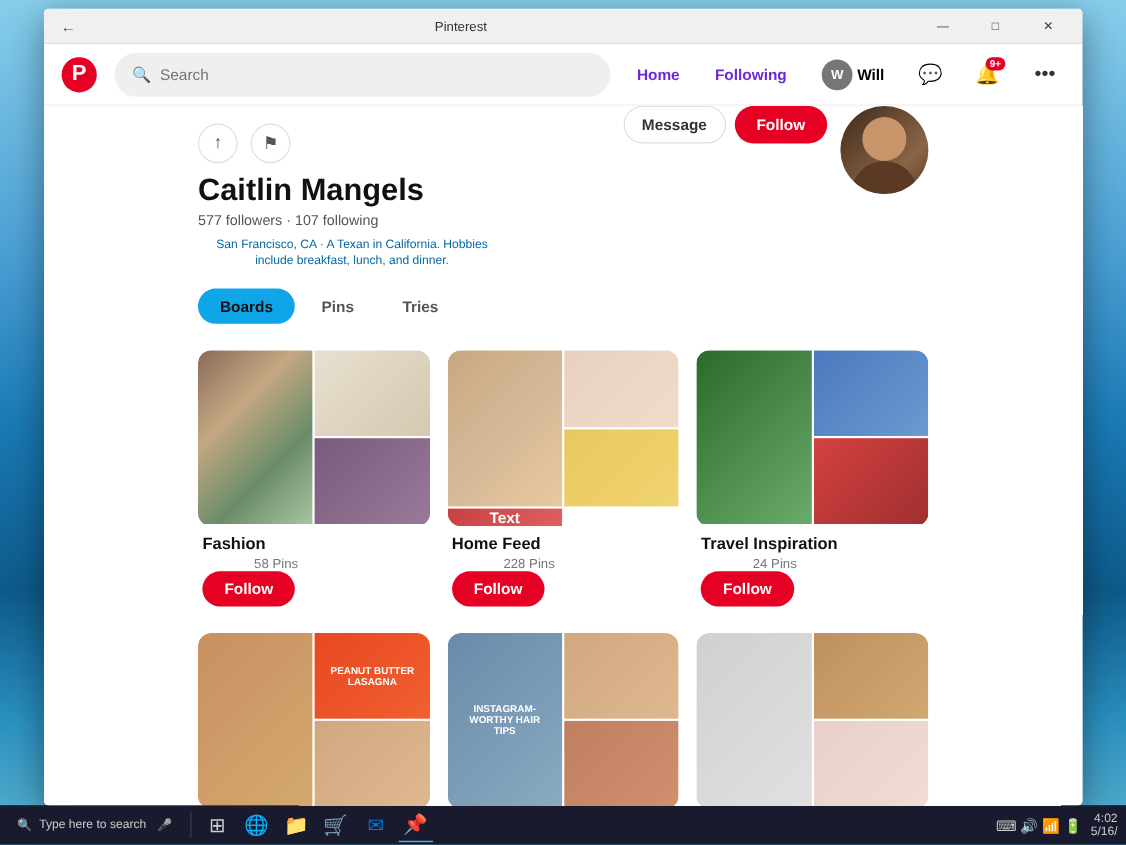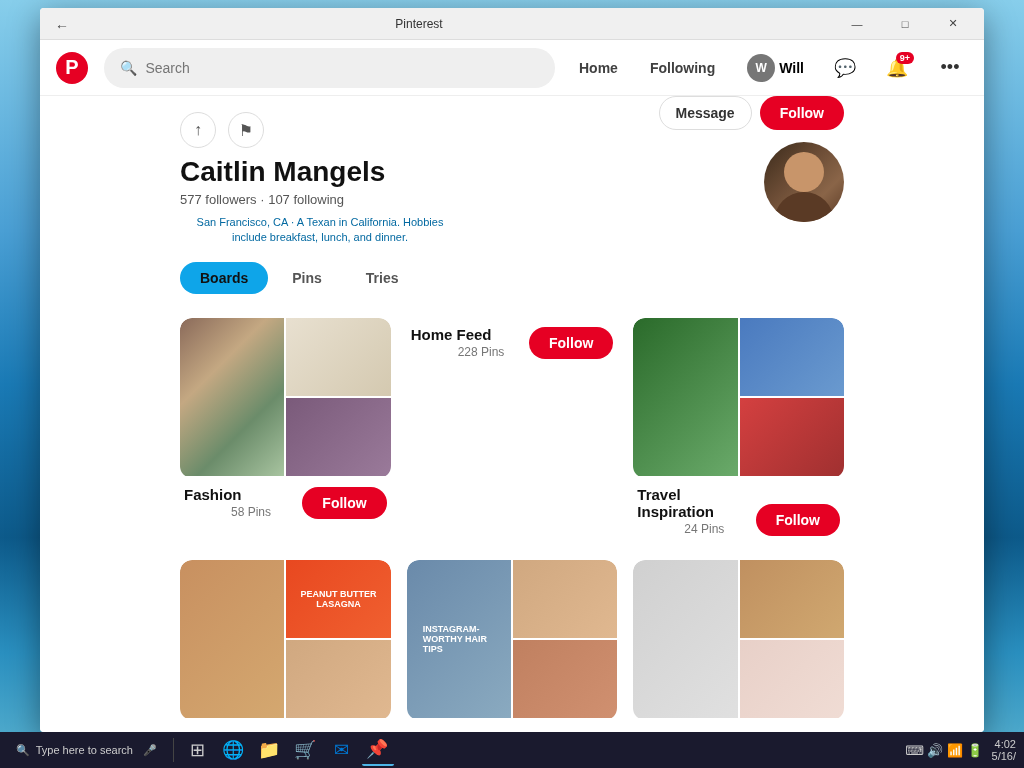--- a/index.html
+++ b/index.html
@@ -44,38 +44,38 @@
       border-bottom: 1px solid #eee;
       display: flex; align-items: center;
       padding: 0 16px; gap: 16px;
       flex-shrink: 0;
     }
     .pinterest-logo { width: 32px; height: 32px; background: #e60023; border-radius: 50%; display: flex; align-items: center; justify-content: center; color: #fff; font-size: 20px; font-weight: bold; flex-shrink: 0; }
     .search-bar { flex: 1; max-width: 480px; background: #efefef; border-radius: 24px; display: flex; align-items: center; padding: 0 16px; height: 40px; gap: 8px; }
     .search-bar input { border: none; background: none; outline: none; font-size: 14px; color: #333; width: 100%; }
     .search-icon { color: #767676; font-size: 14px; }
     .nav-links { display: flex; align-items: center; gap: 16px; margin-left: auto; }
-    .nav-link { font-size: 14px; font-weight: 600; color: #404040; text-decoration: none; cursor: pointer; padding: 4px 8px; border-radius: 4px; }
+    .nav-link { font-size: 14px; font-weight: 600; color: #6d28d9; text-decoration: none; cursor: pointer; padding: 4px 8px; border-radius: 4px; }
     .nav-user { display: flex; align-items: center; gap: 4px; font-size: 14px; font-weight: 600; cursor: pointer; padding: 4px 8px; border-radius: 4px; }
     .user-avatar-sm { width: 28px; height: 28px; background: #767676; border-radius: 50%; display: flex; align-items: center; justify-content: center; color: #fff; font-size: 12px; font-weight: bold; }
     .nav-icon-btn { width: 36px; height: 36px; border-radius: 50%; background: none; border: none; cursor: pointer; display: flex; align-items: center; justify-content: center; font-size: 18px; color: #333; position: relative; }
     .badge { position: absolute; top: 2px; right: 2px; background: #e60023; color: #fff; font-size: 9px; border-radius: 8px; padding: 1px 4px; font-weight: bold; }
 
     
     .content { flex: 1; overflow-y: auto; background: #fff; }
 
     
     .profile-section { padding: 16px 140px 0; position: relative; }
     .profile-actions-top { display: flex; gap: 12px; margin-bottom: 8px; }
     .action-icon-btn { width: 36px; height: 36px; border-radius: 50%; background: none; border: 1px solid #ddd; cursor: pointer; display: flex; align-items: center; justify-content: center; font-size: 16px; color: #555; }
     .profile-info { flex: 1; }
     .profile-name { font-size: 28px; font-weight: 700; color: #111; margin-bottom: 4px; }
     .profile-stats { font-size: 13px; color: #555; margin-bottom: 8px; }
     .profile-bio { font-size: 11px; color: #0369a1; max-width: 280px; line-height: 1.4; text-align: center; }
-    .profile-right { display: flex; flex-direction: column; align-items: flex-end; gap: 12px; position: absolute; right: 140px; top: 0; }
+    .profile-right { display: flex; flex-direction: row; align-items: flex-start; gap: 12px; position: absolute; right: 140px; top: 0; }
     .profile-btn-group { display: flex; gap: 8px; }
     .btn-message { padding: 8px 16px; border: 1px solid #ddd; background: #fff; border-radius: 24px; font-size: 14px; font-weight: 600; cursor: pointer; color: #333; }
     .btn-follow-lg { padding: 8px 20px; background: #e60023; border: none; border-radius: 24px; font-size: 14px; font-weight: 700; cursor: pointer; color: #fff; }
 
     
     .tabs-section { padding: 16px 140px 0; display: flex; gap: 4px; }
     .tab-btn { padding: 8px 20px; border-radius: 24px; border: none; cursor: pointer; font-size: 14px; font-weight: 600; background: none; color: #555; }
     .tab-btn.active { background: #0ea5e9; color: #111; }
 
     
@@ -97,31 +97,31 @@
     .bi-travel-1 { background: linear-gradient(135deg, #2a6a2a, #4a8a4a, #6aaa6a); }
     .bi-travel-2 { background: linear-gradient(135deg, #4a7abf, #6a9acf); }
     .bi-travel-3 { background: linear-gradient(135deg, #d44040, #a03030); }
     .bi-travel-4 { background: linear-gradient(135deg, #e8d0b0, #f0dcc0); }
 
     .bi-food-1 { background: linear-gradient(135deg, #c89060, #d4a870); }
     .bi-food-2 { background: linear-gradient(135deg, #e84820, #f06030); display:flex; align-items:center; justify-content:center; font-size:9px; color:#fff; font-weight:bold; text-align:center; }
     .bi-food-3 { background: linear-gradient(135deg, #d0a880, #e0b890); }
     .bi-food-4 { background: linear-gradient(135deg, #f0d080, #f8e090); }
 
-    .bi-hair-1 { background: linear-gradient(135deg, #6a8aaa, #8aaac0); display:flex; align-items:center; justify-content:center; font-size:9px; color:#fff; font-weight:700; padding:16px; }
+    .bi-hair-1 { background: linear-gradient(135deg, #6a8aaa, #8aaac0); display:flex; align-items:center; justify-content:center; font-size:9px; color:#fff; font-weight:700; text-align:center; padding:16px; }
     .bi-hair-2 { background: linear-gradient(135deg, #d0a880, #e0b890); }
     .bi-hair-3 { background: linear-gradient(135deg, #c08060, #d09070); display:flex; align-items:center; justify-content:center; }
     .bi-hair-4 { background: linear-gradient(135deg, #e0c080, #a04040, #4080c0, #40a040, #c04080); }
 
     .bi-wedding-1 { background: linear-gradient(135deg, #d0d0d0, #e0e0e0); }
     .bi-wedding-2 { background: linear-gradient(135deg, #c09060, #d0a870); }
     .bi-wedding-3 { background: linear-gradient(135deg, #e8d0c8, #f0dcd4); }
     .bi-wedding-4 { background: linear-gradient(135deg, #e8c8c0, #f0d8d0); }
 
-    .board-footer { padding: 8px 4px; display: flex; align-items: flex-end; justify-content: space-between; }
+    .board-footer { padding: 8px 4px; display: flex; align-items: flex-start; justify-content: space-between; flex-direction: column; }
     .board-name { font-size: 15px; font-weight: 700; color: #111; }
     .board-count { font-size: 12px; color: #767676; margin-top: 2px; margin-left: 47px; }
     .btn-follow-sm { padding: 8px 20px; background: #e60023; border: none; border-radius: 24px; font-size: 14px; font-weight: 700; cursor: pointer; color: #fff; }
     .board-info { flex: 1; }
 
     
     .taskbar {
       position: absolute; bottom: 0; left: 0; right: 0; height: 36px;
       background: #1a1a2e;
       display: flex; align-items: center;
@@ -251,20 +251,26 @@
         <div class="board-footer">
           <div class="board-info">
             <div class="board-name">Fashion</div>
             <div class="board-count">58 Pins</div>
           </div>
           <button class="btn-follow-sm">Follow</button>
         </div>
       </div>
 
       <div class="board-card">
+        <div class="board-images">
+          <div class="board-img bi-home-1"></div>
+          <div class="board-img bi-home-2"></div>
+          <div class="board-img bi-home-3"></div>
+          <div class="board-img bi-home-5">Text</div>
+        </div>
         <div class="board-footer">
           <div class="board-info">
             <div class="board-name">Home Feed</div>
             <div class="board-count">228 Pins</div>
           </div>
           <button class="btn-follow-sm">Follow</button>
         </div>
       </div>
 
       <div class="board-card">

